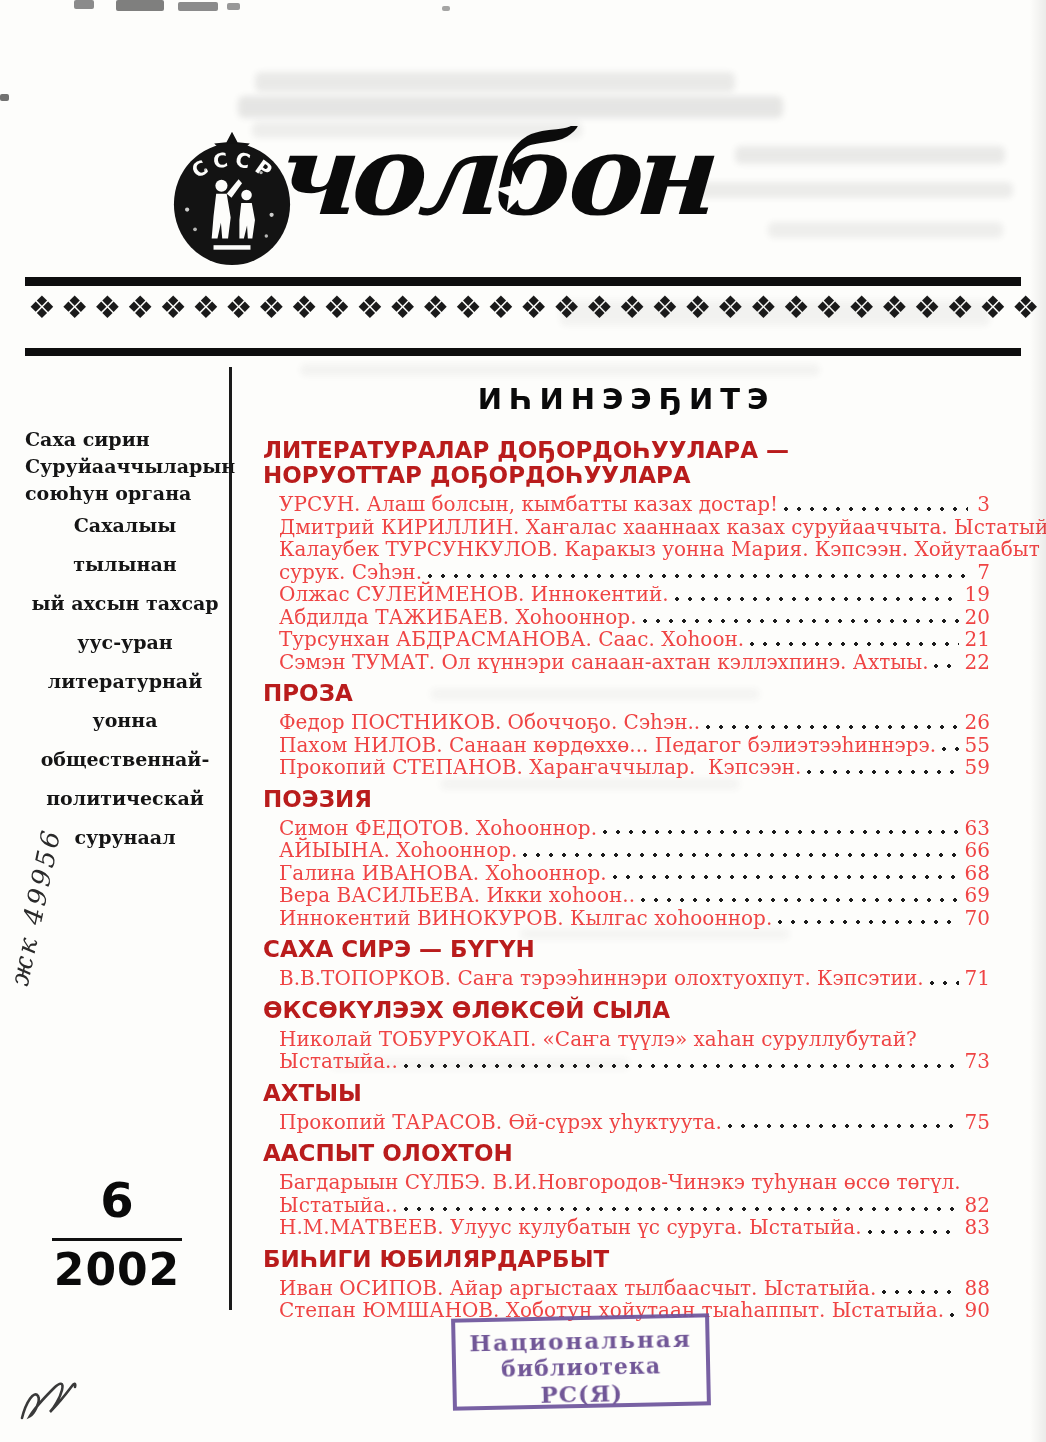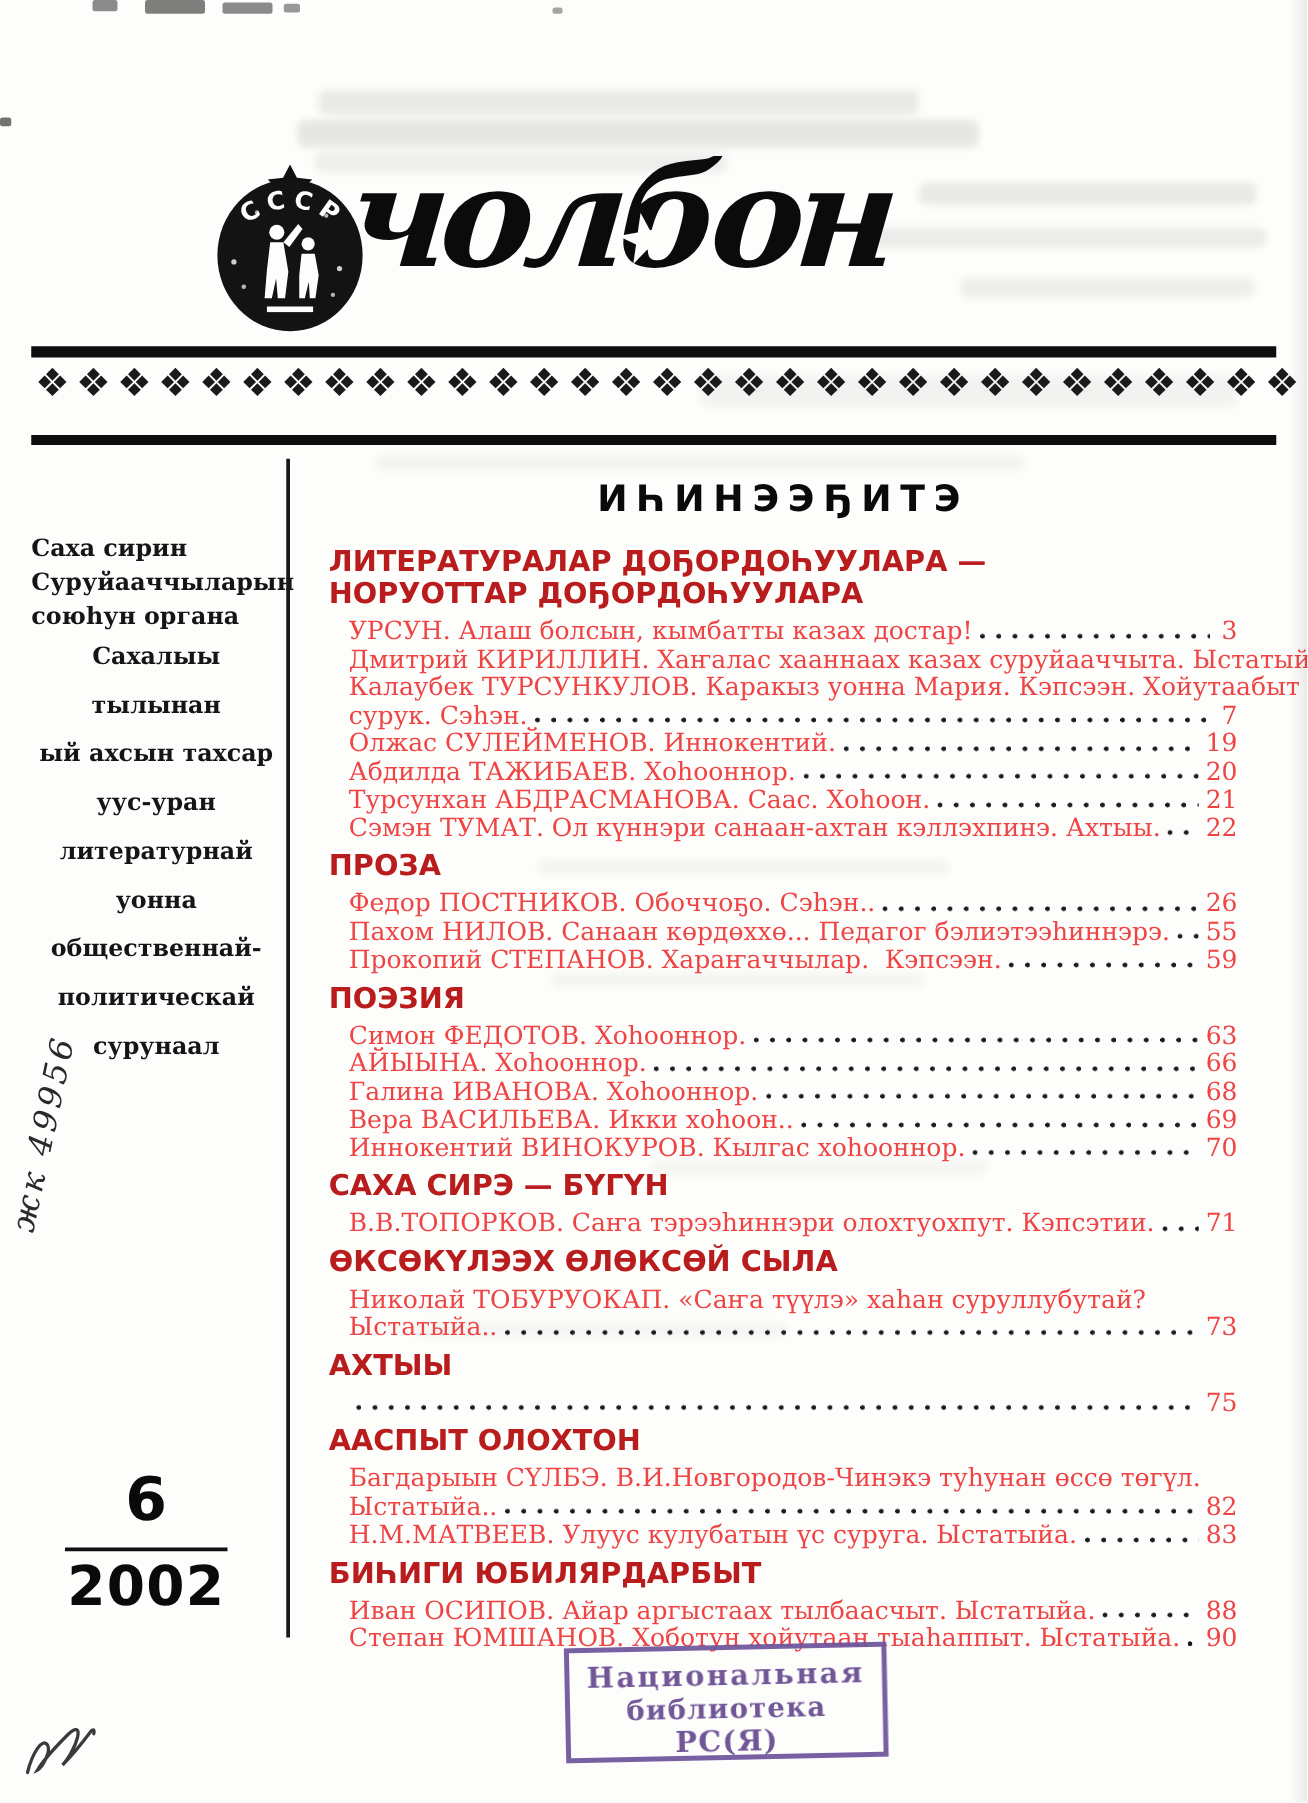--- a/index.html
+++ b/index.html
@@ -301,20 +301,21 @@
             <span class="pg">73</span>
           </div>
         </div>
       </div>
       <div class="toc-section">
         <div class="sec-heading-block">
           <div class="sec-heading">АХТЫЫ</div>
         </div>
         <div>
           <div class="entry-line">
+            <span class="txt">Прокопий ТАРАСОВ. Өй-сүрэх уһуктуута.</span>
             <span class="dots"></span>
             <span class="pg">75</span>
           </div>
         </div>
       </div>
       <div class="toc-section">
         <div class="sec-heading-block">
           <div class="sec-heading">ААСПЫТ ОЛОХТОН</div>
         </div>
         <div>

